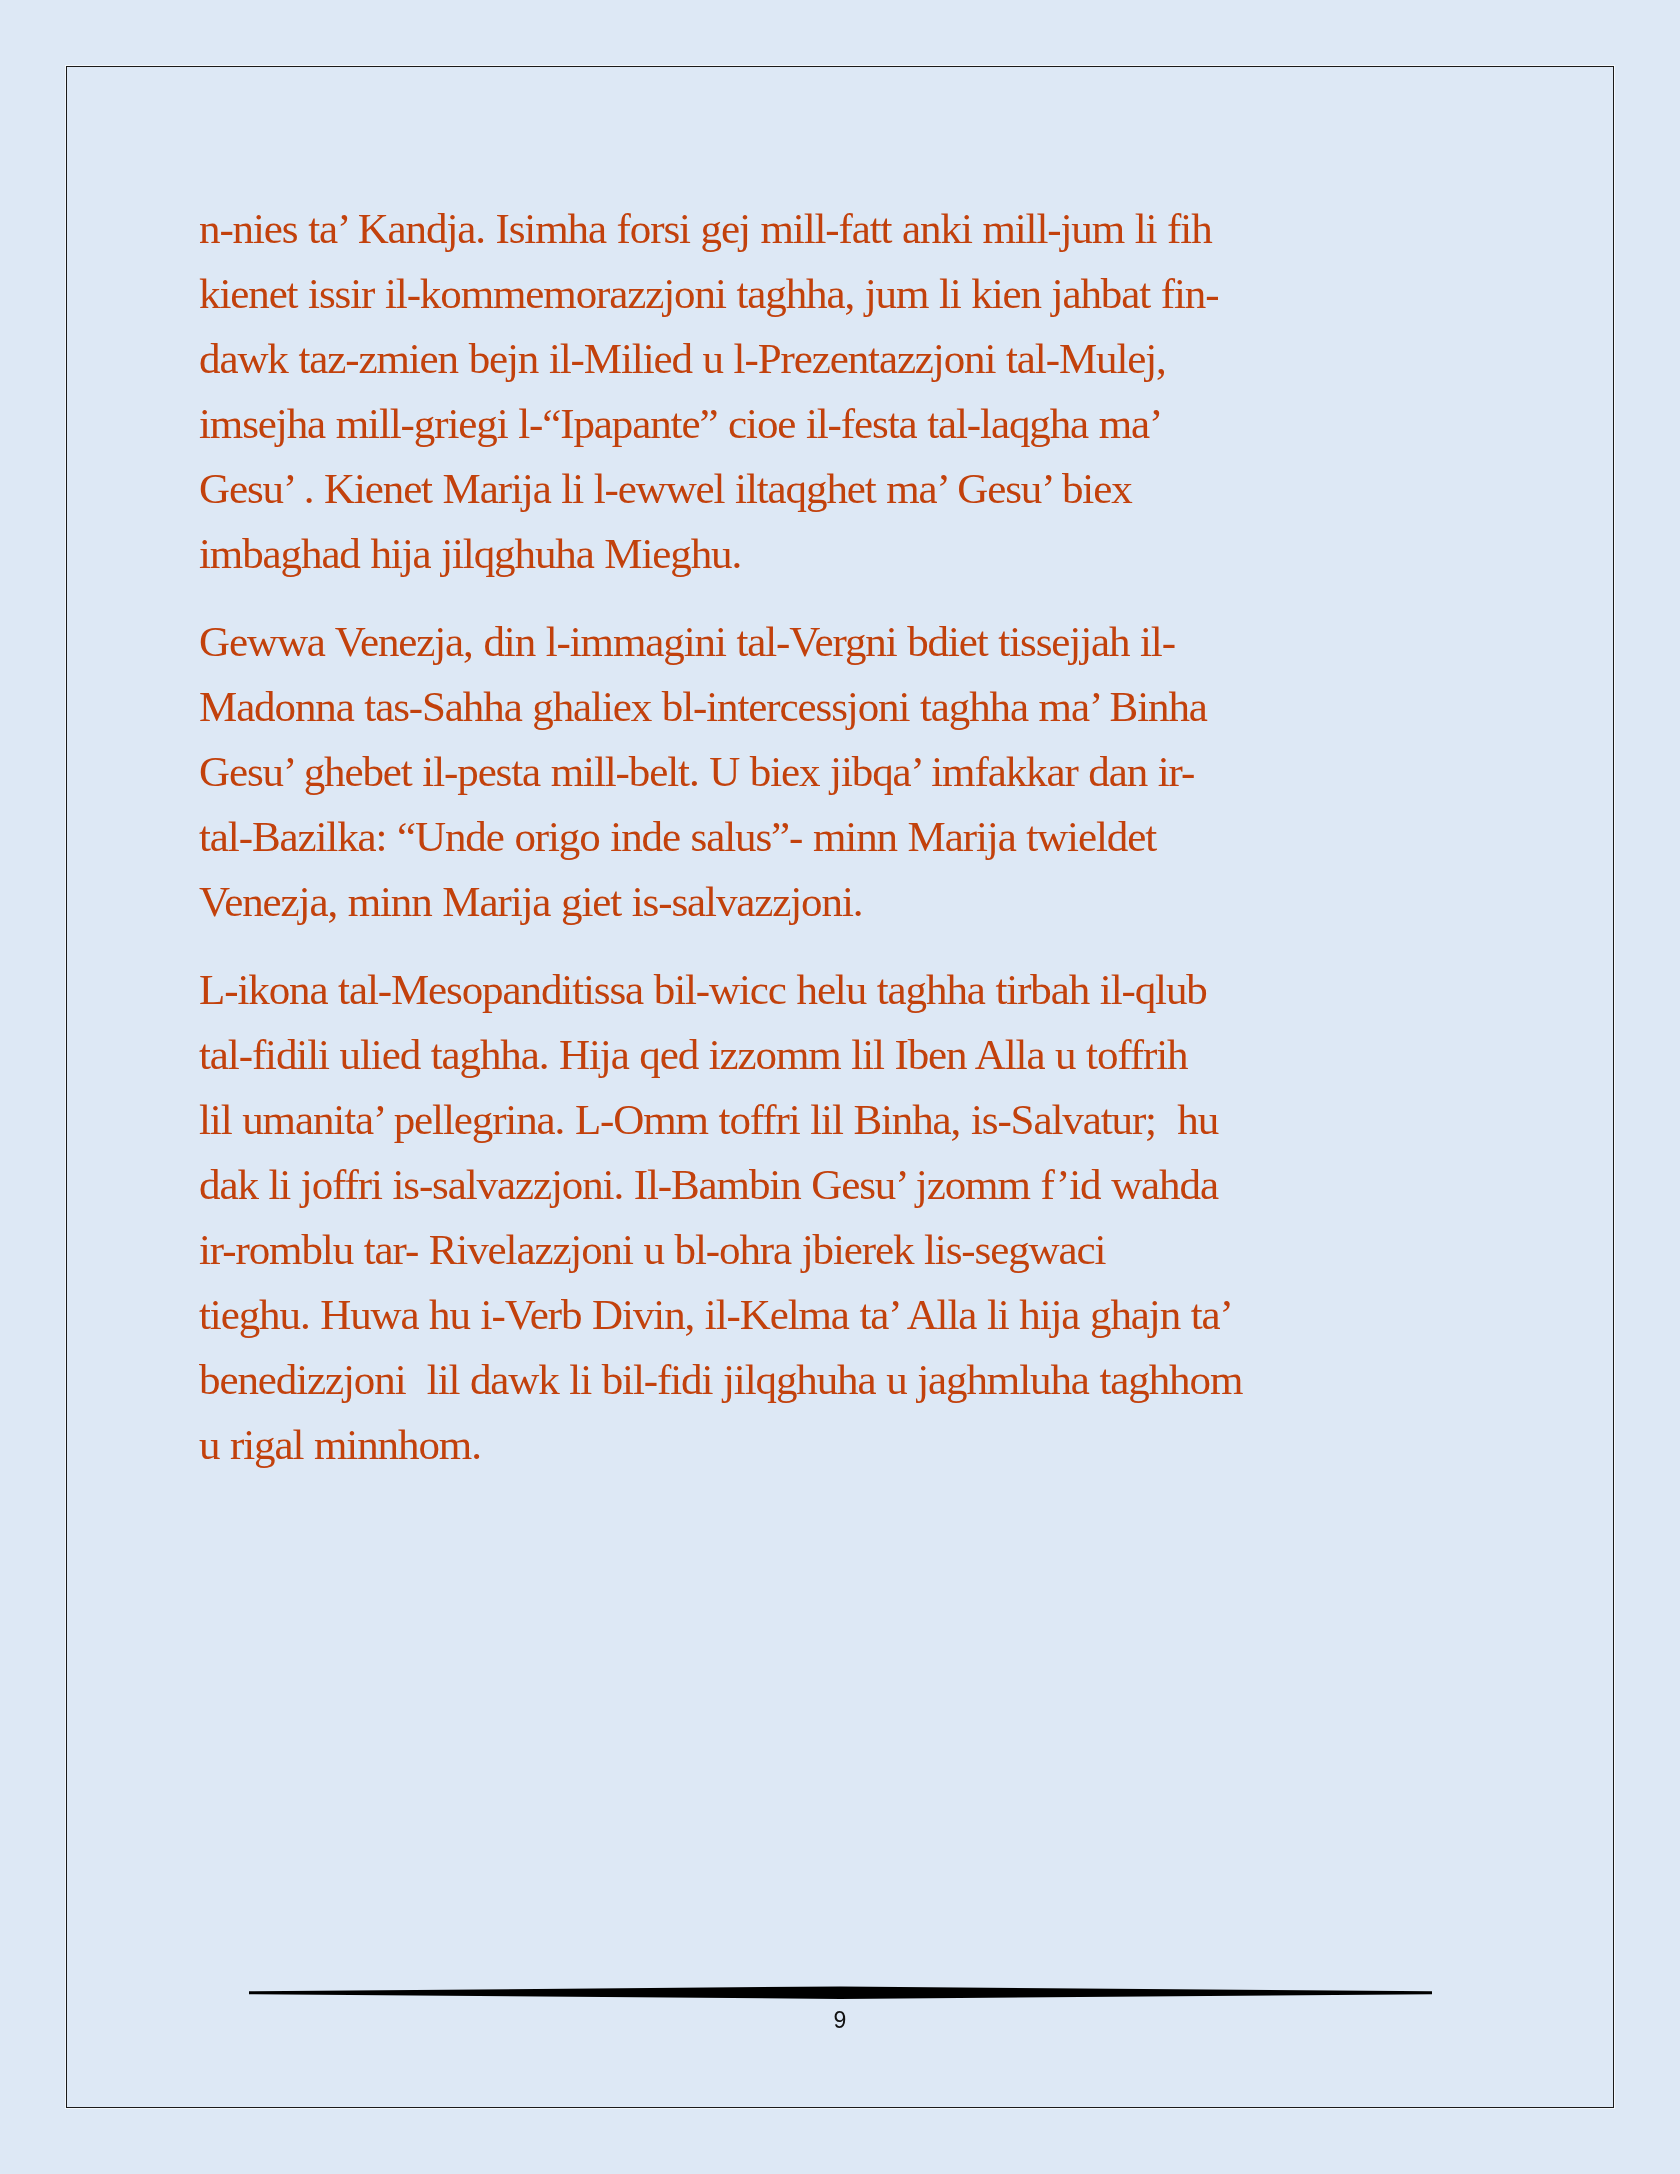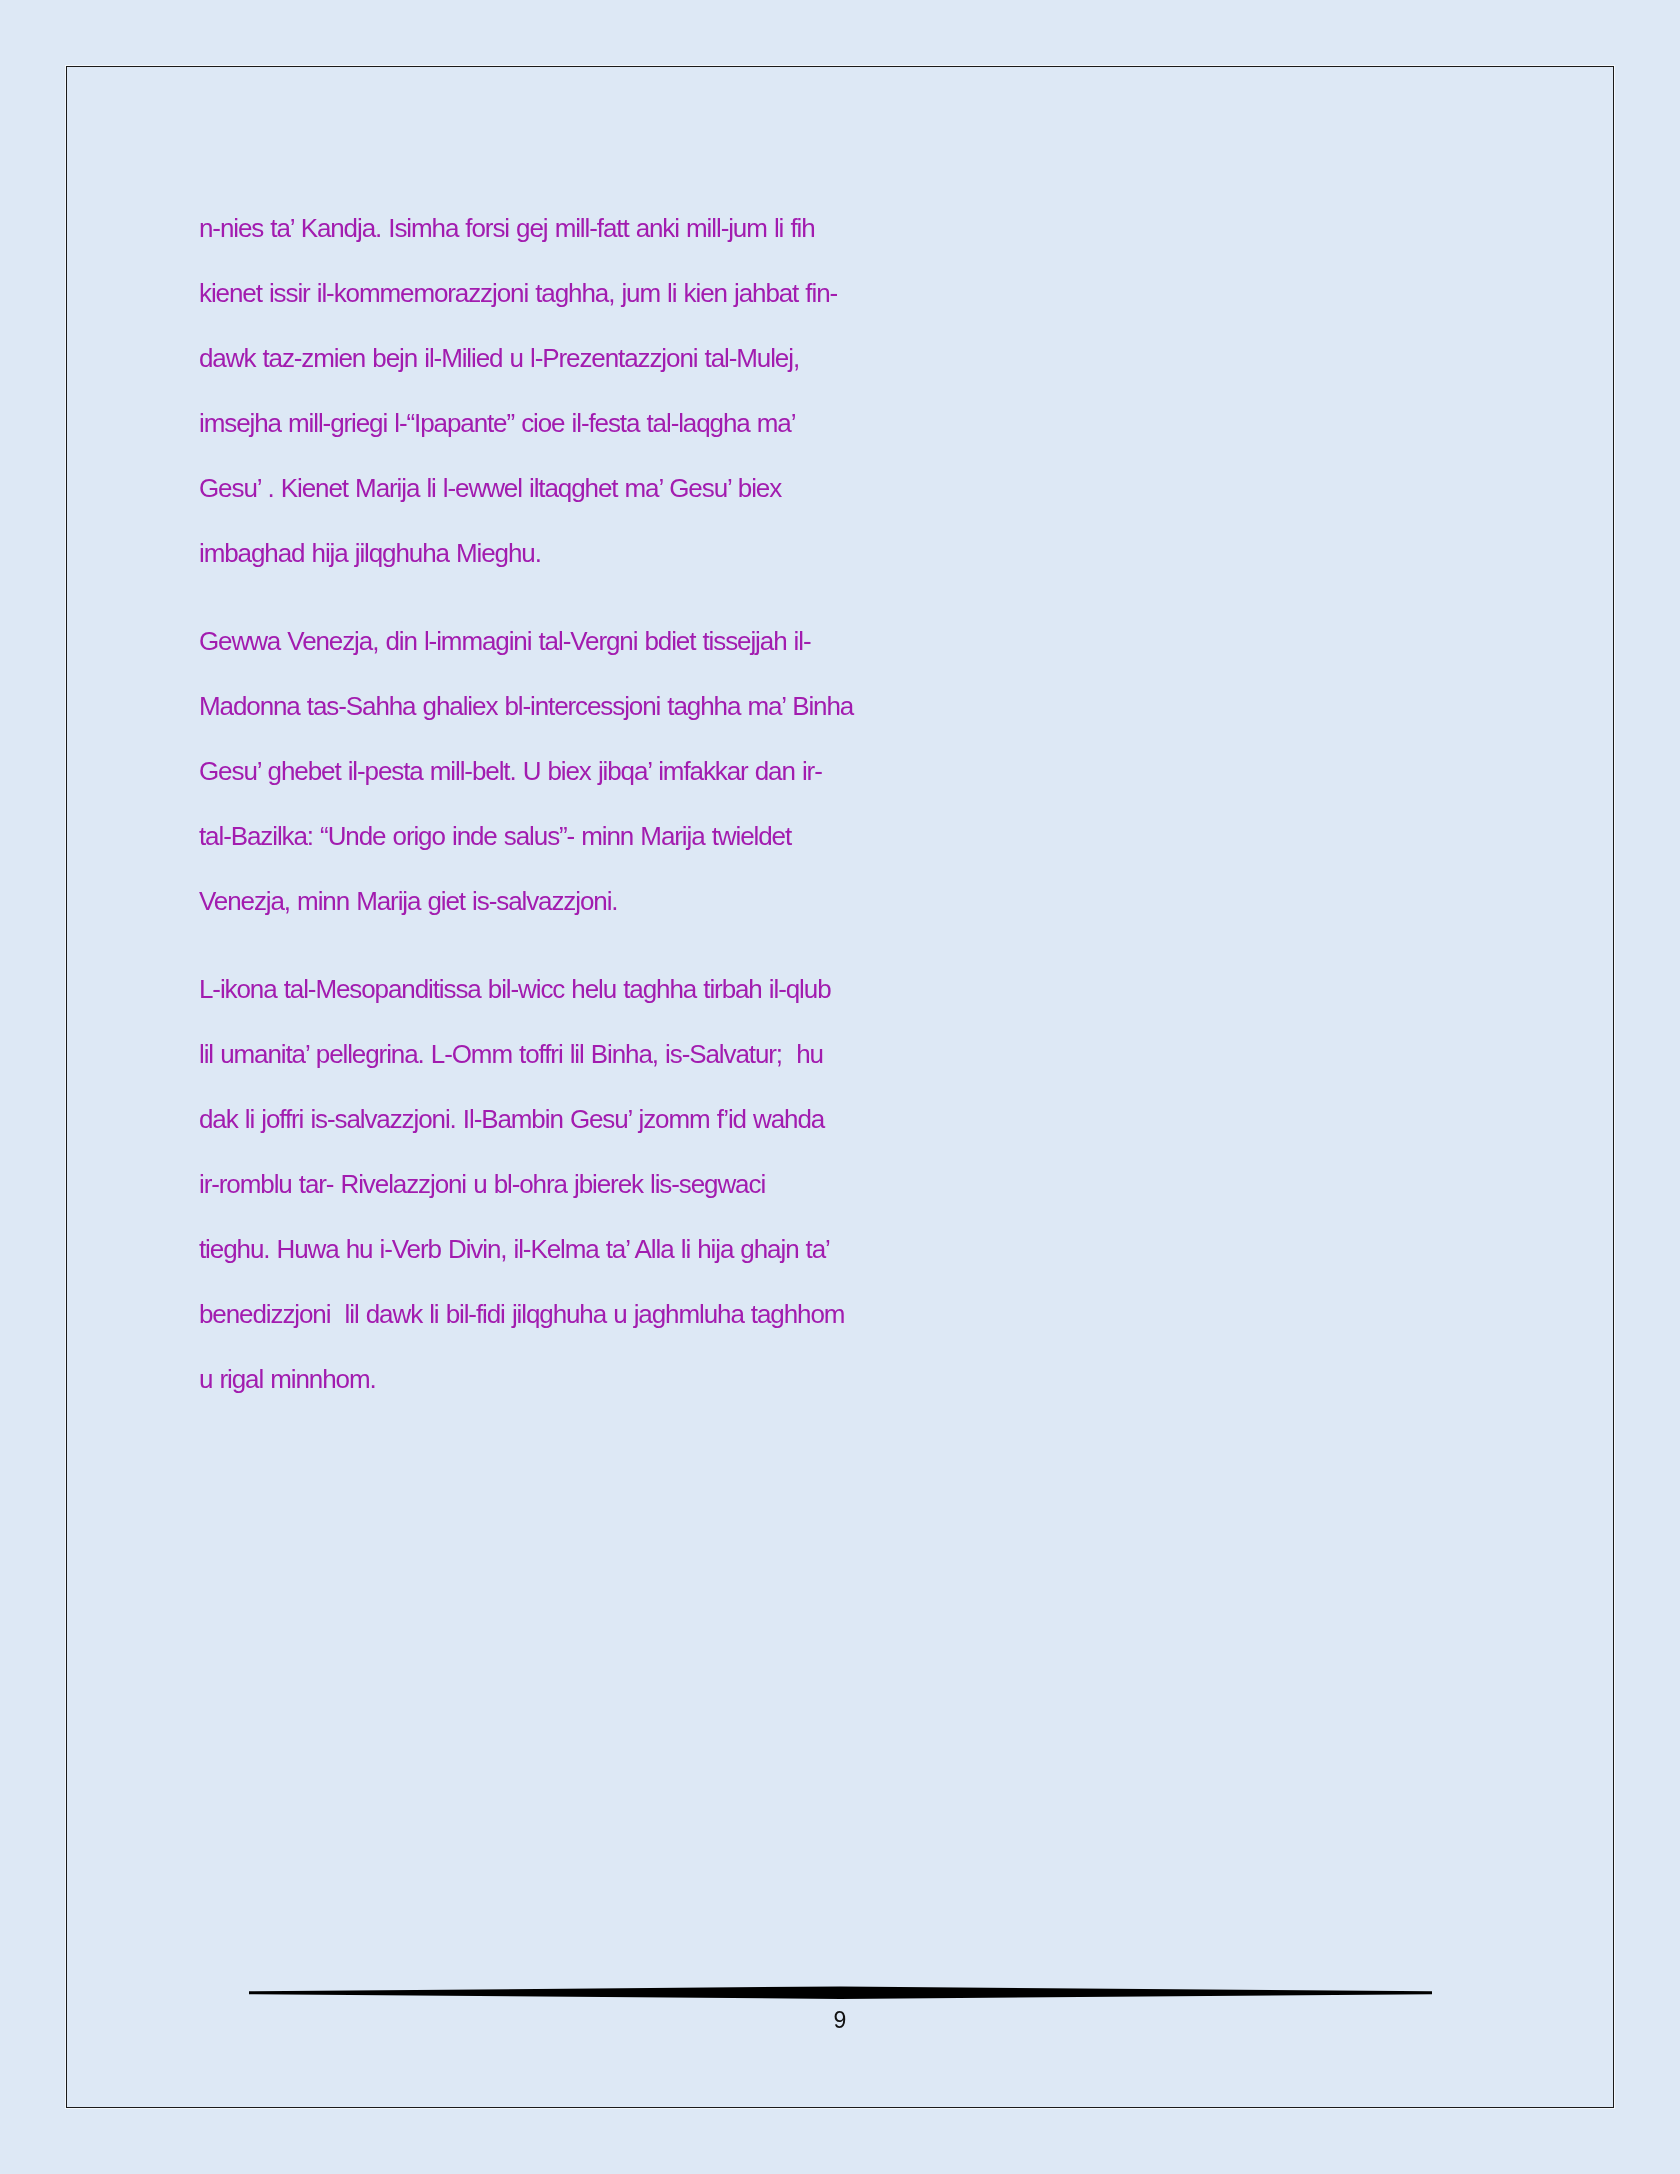--- a/index.html
+++ b/index.html
@@ -21,24 +21,24 @@
       height: 2042px;
       border: 1.9px solid #1a1a1a;
       box-shadow: 0 0 0 1px #f4f8fc;
       box-sizing: border-box;
     }
     .body-text {
       position: absolute;
       left: 199px;
       top: 196px;
       width: 1329px;
-      font-family: Liberation Sans, sans-serif;
-      font-size: 26px;
+      font-family: Liberation Serif, serif;
+      font-size: 43px;
       line-height: 65px;
-      color: #a21caf;
+      color: #c2410c;
       letter-spacing: -1.1px;
       word-spacing: 1px;
     }
     .para {
       margin: 0 0 23px 0;
       white-space: normal;
     }
     .line {
       display: block;
       white-space: pre;
@@ -77,20 +77,21 @@
   </p>
   <p class="para">
     <span class="line">Gewwa Venezja, din l-immagini tal-Vergni bdiet tissejjah il-</span>
     <span class="line">Madonna tas-Sahha ghaliex bl-intercessjoni taghha ma’ Binha</span>
     <span class="line">Gesu’ ghebet il-pesta mill-belt. U biex jibqa’ imfakkar dan ir-</span>
     <span class="line">tal-Bazilka: “Unde origo inde salus”- minn Marija twieldet</span>
     <span class="line">Venezja, minn Marija giet is-salvazzjoni.</span>
   </p>
   <p class="para">
     <span class="line">L-ikona tal-Mesopanditissa bil-wicc helu taghha tirbah il-qlub</span>
+    <span class="line">tal-fidili ulied taghha. Hija qed izzomm lil Iben Alla u toffrih</span>
     <span class="line">lil umanita’ pellegrina. L-Omm toffri lil Binha, is-Salvatur;  hu</span>
     <span class="line">dak li joffri is-salvazzjoni. Il-Bambin Gesu’ jzomm f’id wahda</span>
     <span class="line">ir-romblu tar- Rivelazzjoni u bl-ohra jbierek lis-segwaci</span>
     <span class="line">tieghu. Huwa hu i-Verb Divin, il-Kelma ta’ Alla li hija ghajn ta’</span>
     <span class="line">benedizzjoni  lil dawk li bil-fidi jilqghuha u jaghmluha taghhom</span>
     <span class="line">u rigal minnhom.</span>
   </p>
 </div>
 
 <svg class="footer-rule" viewBox="0 0 1238 14" preserveAspectRatio="none">

